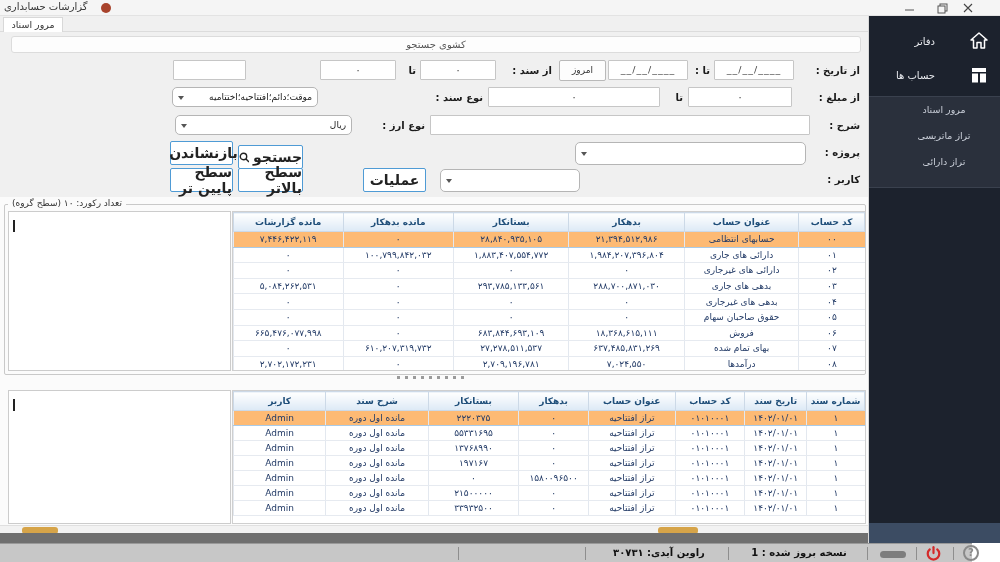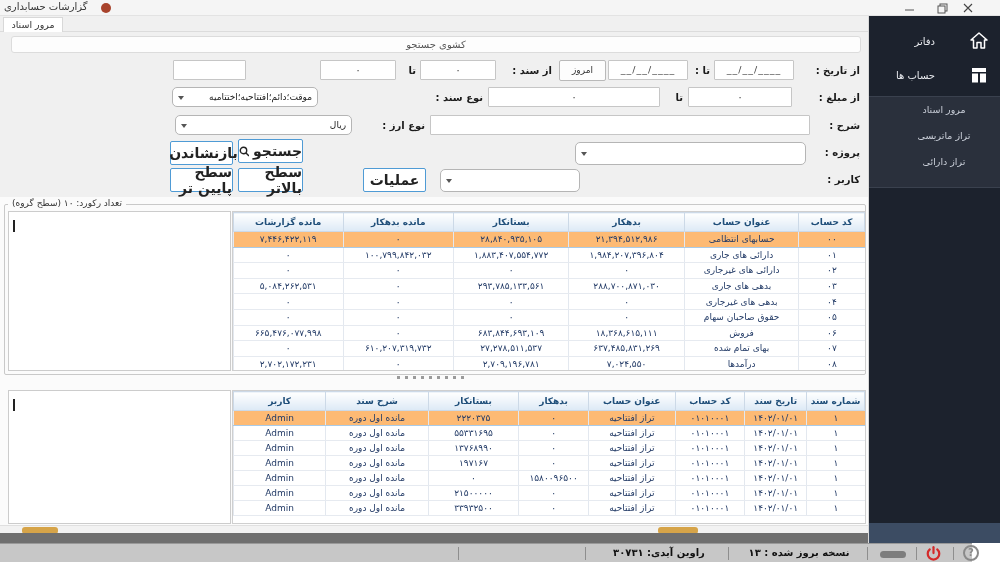--- a/index.html
+++ b/index.html
@@ -126,21 +126,21 @@
 
       <span class="flabel" style="right:8px; top:83px;">شرح :</span>
       <span class="fin" style="right:58px; top:83px; width:380px;"></span>
       <span class="flabel" style="right:443px; top:83px;">نوع ارز :</span>
       <span class="combo" style="right:516px; top:83px; width:177px;"><span>ریال</span><span class="arr"></span></span>
 
       <span class="flabel" style="right:8px; top:110px;">پروژه :</span>
       <span class="combo" style="right:62px; top:110px; width:231px; height:23px;">
           <span class="arr" style="top:9px;"></span>
         </span>
-      <span class="btn-blue" style="right:565px; top:107px; width:65px;">
+      <span class="btn-blue" style="right:565px; top:113px; width:65px;">
         <span>جستجو</span>
         <svg width="11" height="11">
             <circle cx="4.5" cy="4.5" r="3.2" fill="none" stroke="#222" stroke-width="1.4"></circle>
             <line x1="7" y1="7" x2="10" y2="10" stroke="#222" stroke-width="1.4"></line>
           </svg>
       </span>
       <span class="btn-blue" style="right:635px; top:109px; width:63px;">
         <span>بازنشاندن</span>
         <svg width="10" height="10">
             <path d="M1.5 1.5 L8.5 8.5 M8.5 1.5 L1.5 8.5" stroke="#111" stroke-width="2"></path>
@@ -413,21 +413,21 @@
       <div class="sub-item">تراز دارائی</div>
     </div>
     <div class="navystrip"></div>
   </div>
 
   <div class="statusbar">
     <span class="sb-sep" style="left:458px;"></span>
     <span class="sb-sep" style="left:585px;"></span>
     <span class="sb-text" style="left:595px; width:128px;">راوین آیدی: ۳۰۷۳۱</span>
     <span class="sb-sep" style="left:728px;"></span>
-    <span class="sb-text" style="left:736px; width:126px;">نسخه بروز شده : ۱۳</span>
+    <span class="sb-text" style="left:736px; width:126px;">نسخه بروز شده : 1</span>
     <span class="sb-sep" style="left:867px;"></span>
     <span class="sb-pill"></span>
     <span class="sb-sep" style="left:916px;"></span>
     <span class="sb-power">
       <svg width="17" height="17" viewBox="0 0 20 20">
           <path d="M10 2.5 V9.5" stroke="#d42a2a" stroke-width="2.6" stroke-linecap="round"></path>
           <path d="M5.6 5.2 A6.8 6.8 0 1 0 14.4 5.2" fill="none" stroke="#d42a2a" stroke-width="2.6" stroke-linecap="round"></path>
         </svg>
     </span>
     <span class="sb-sep" style="left:953px;"></span>

